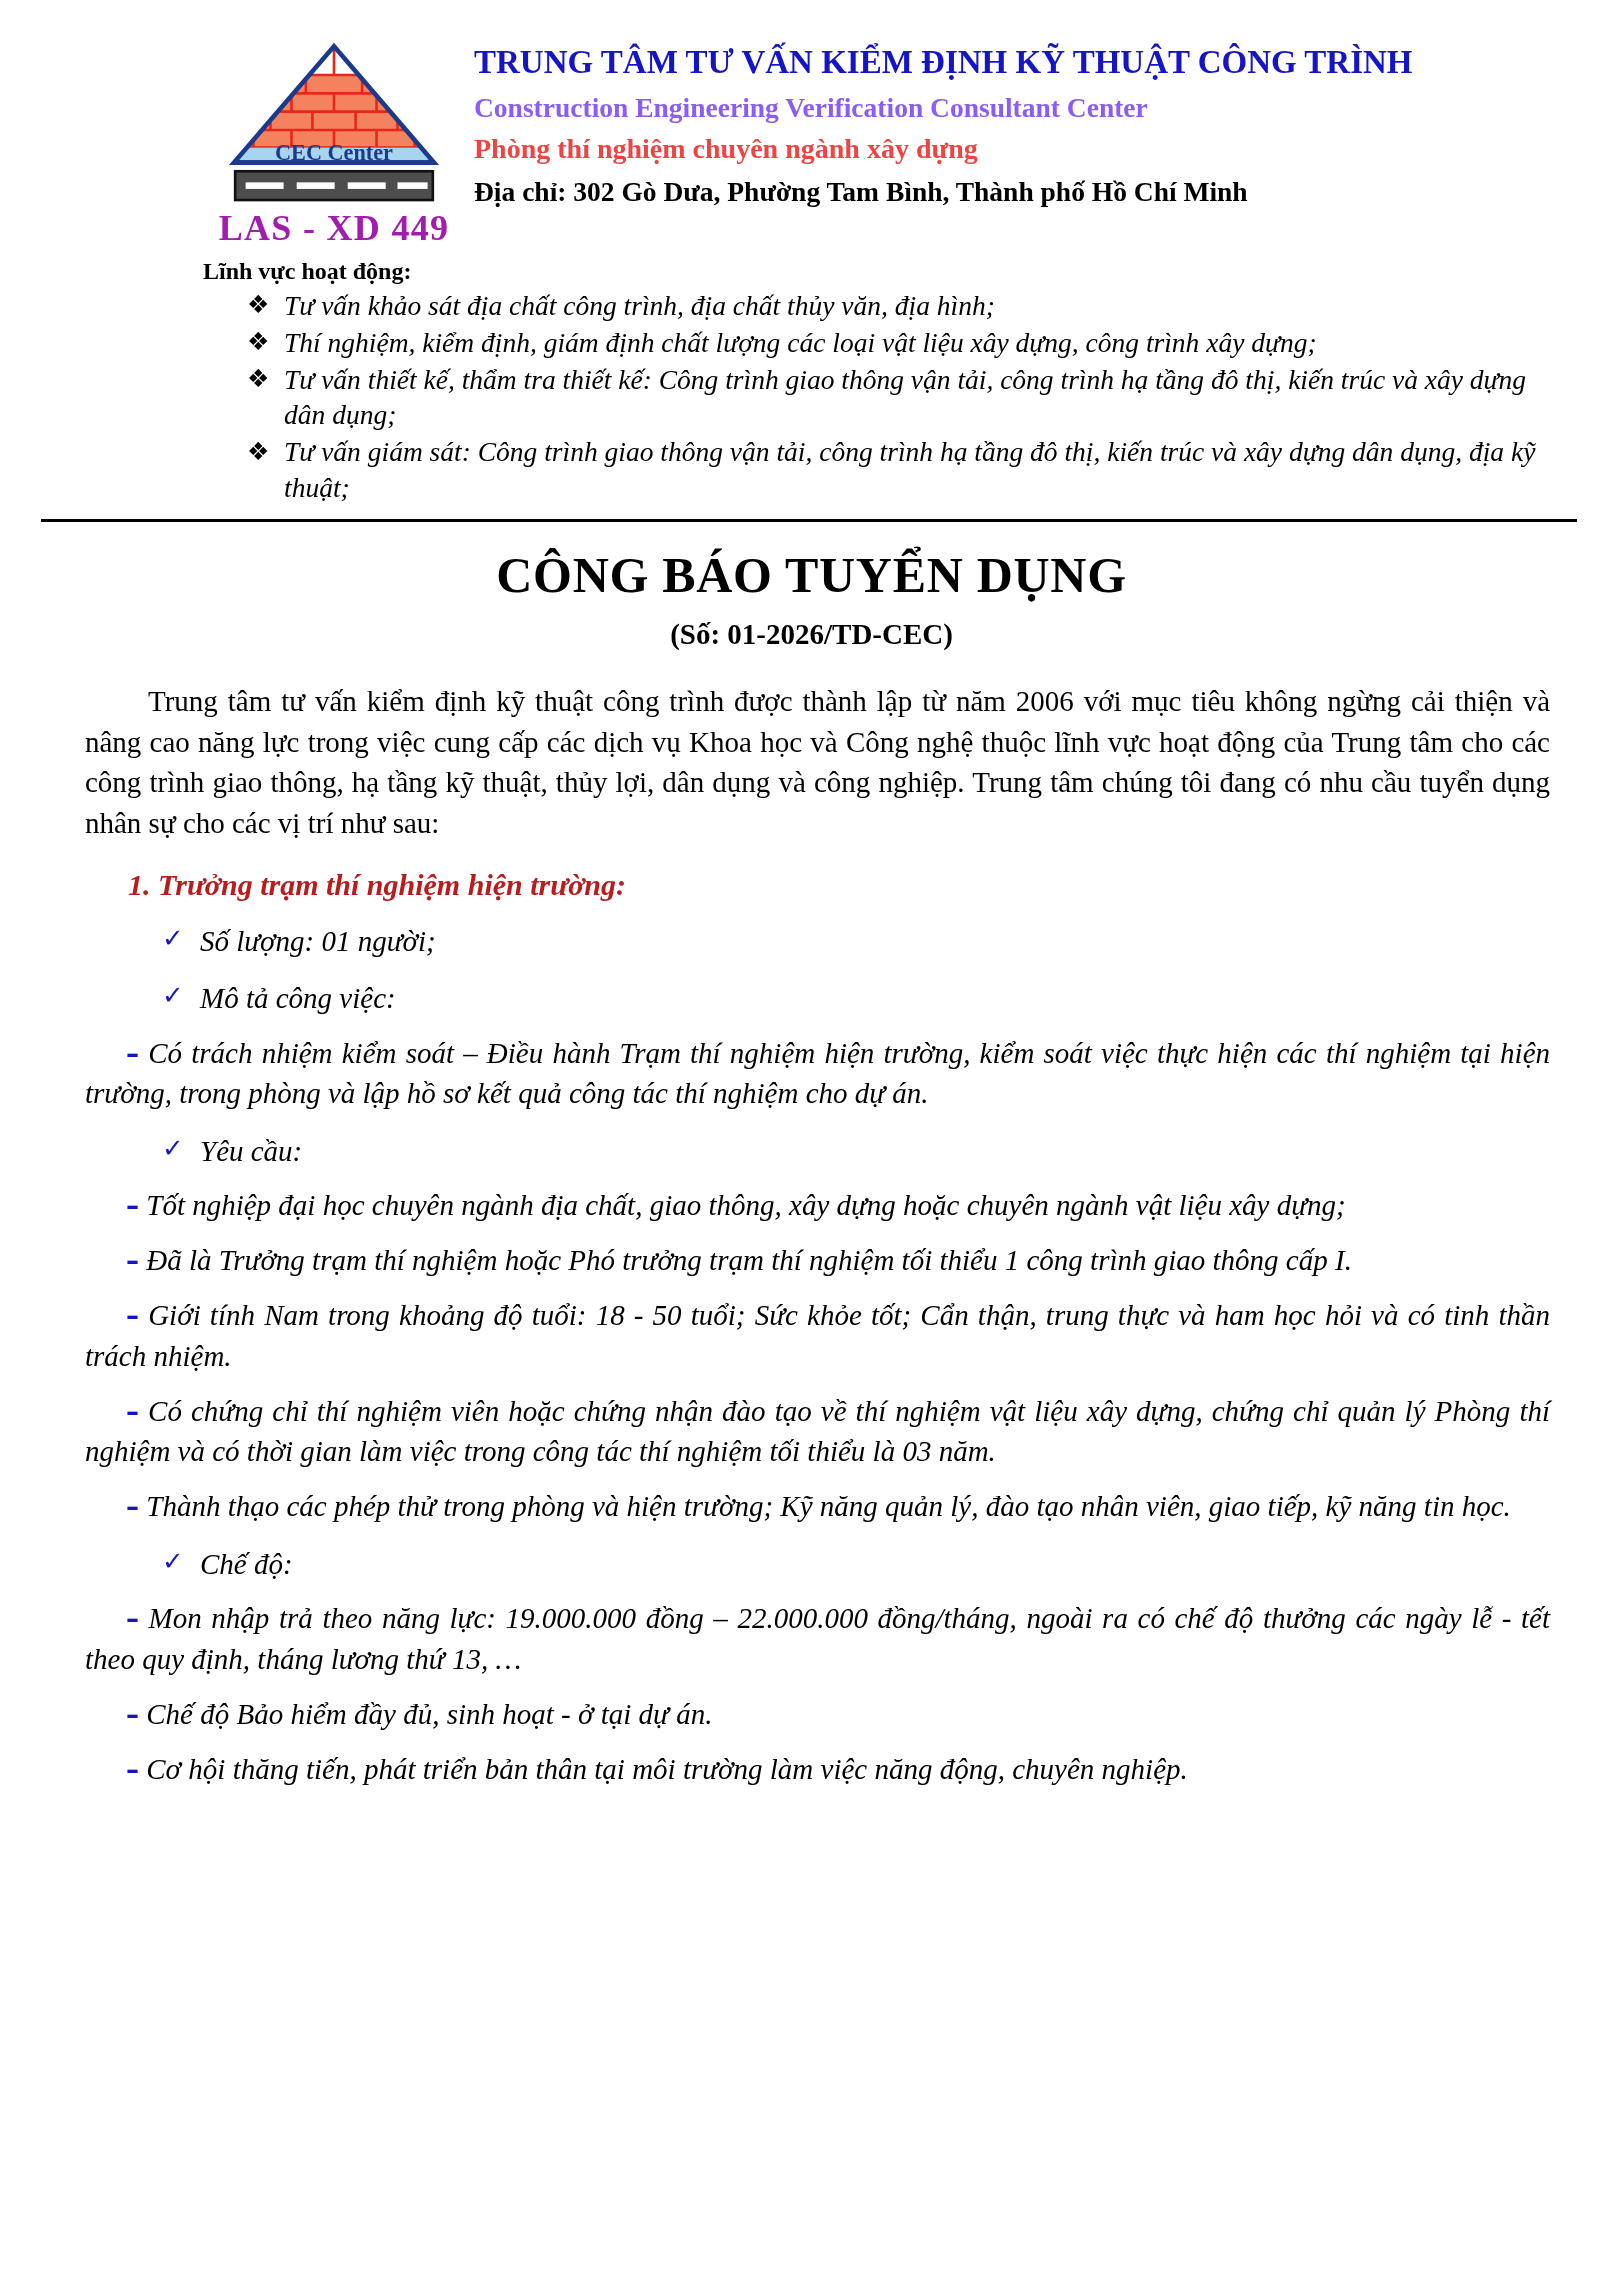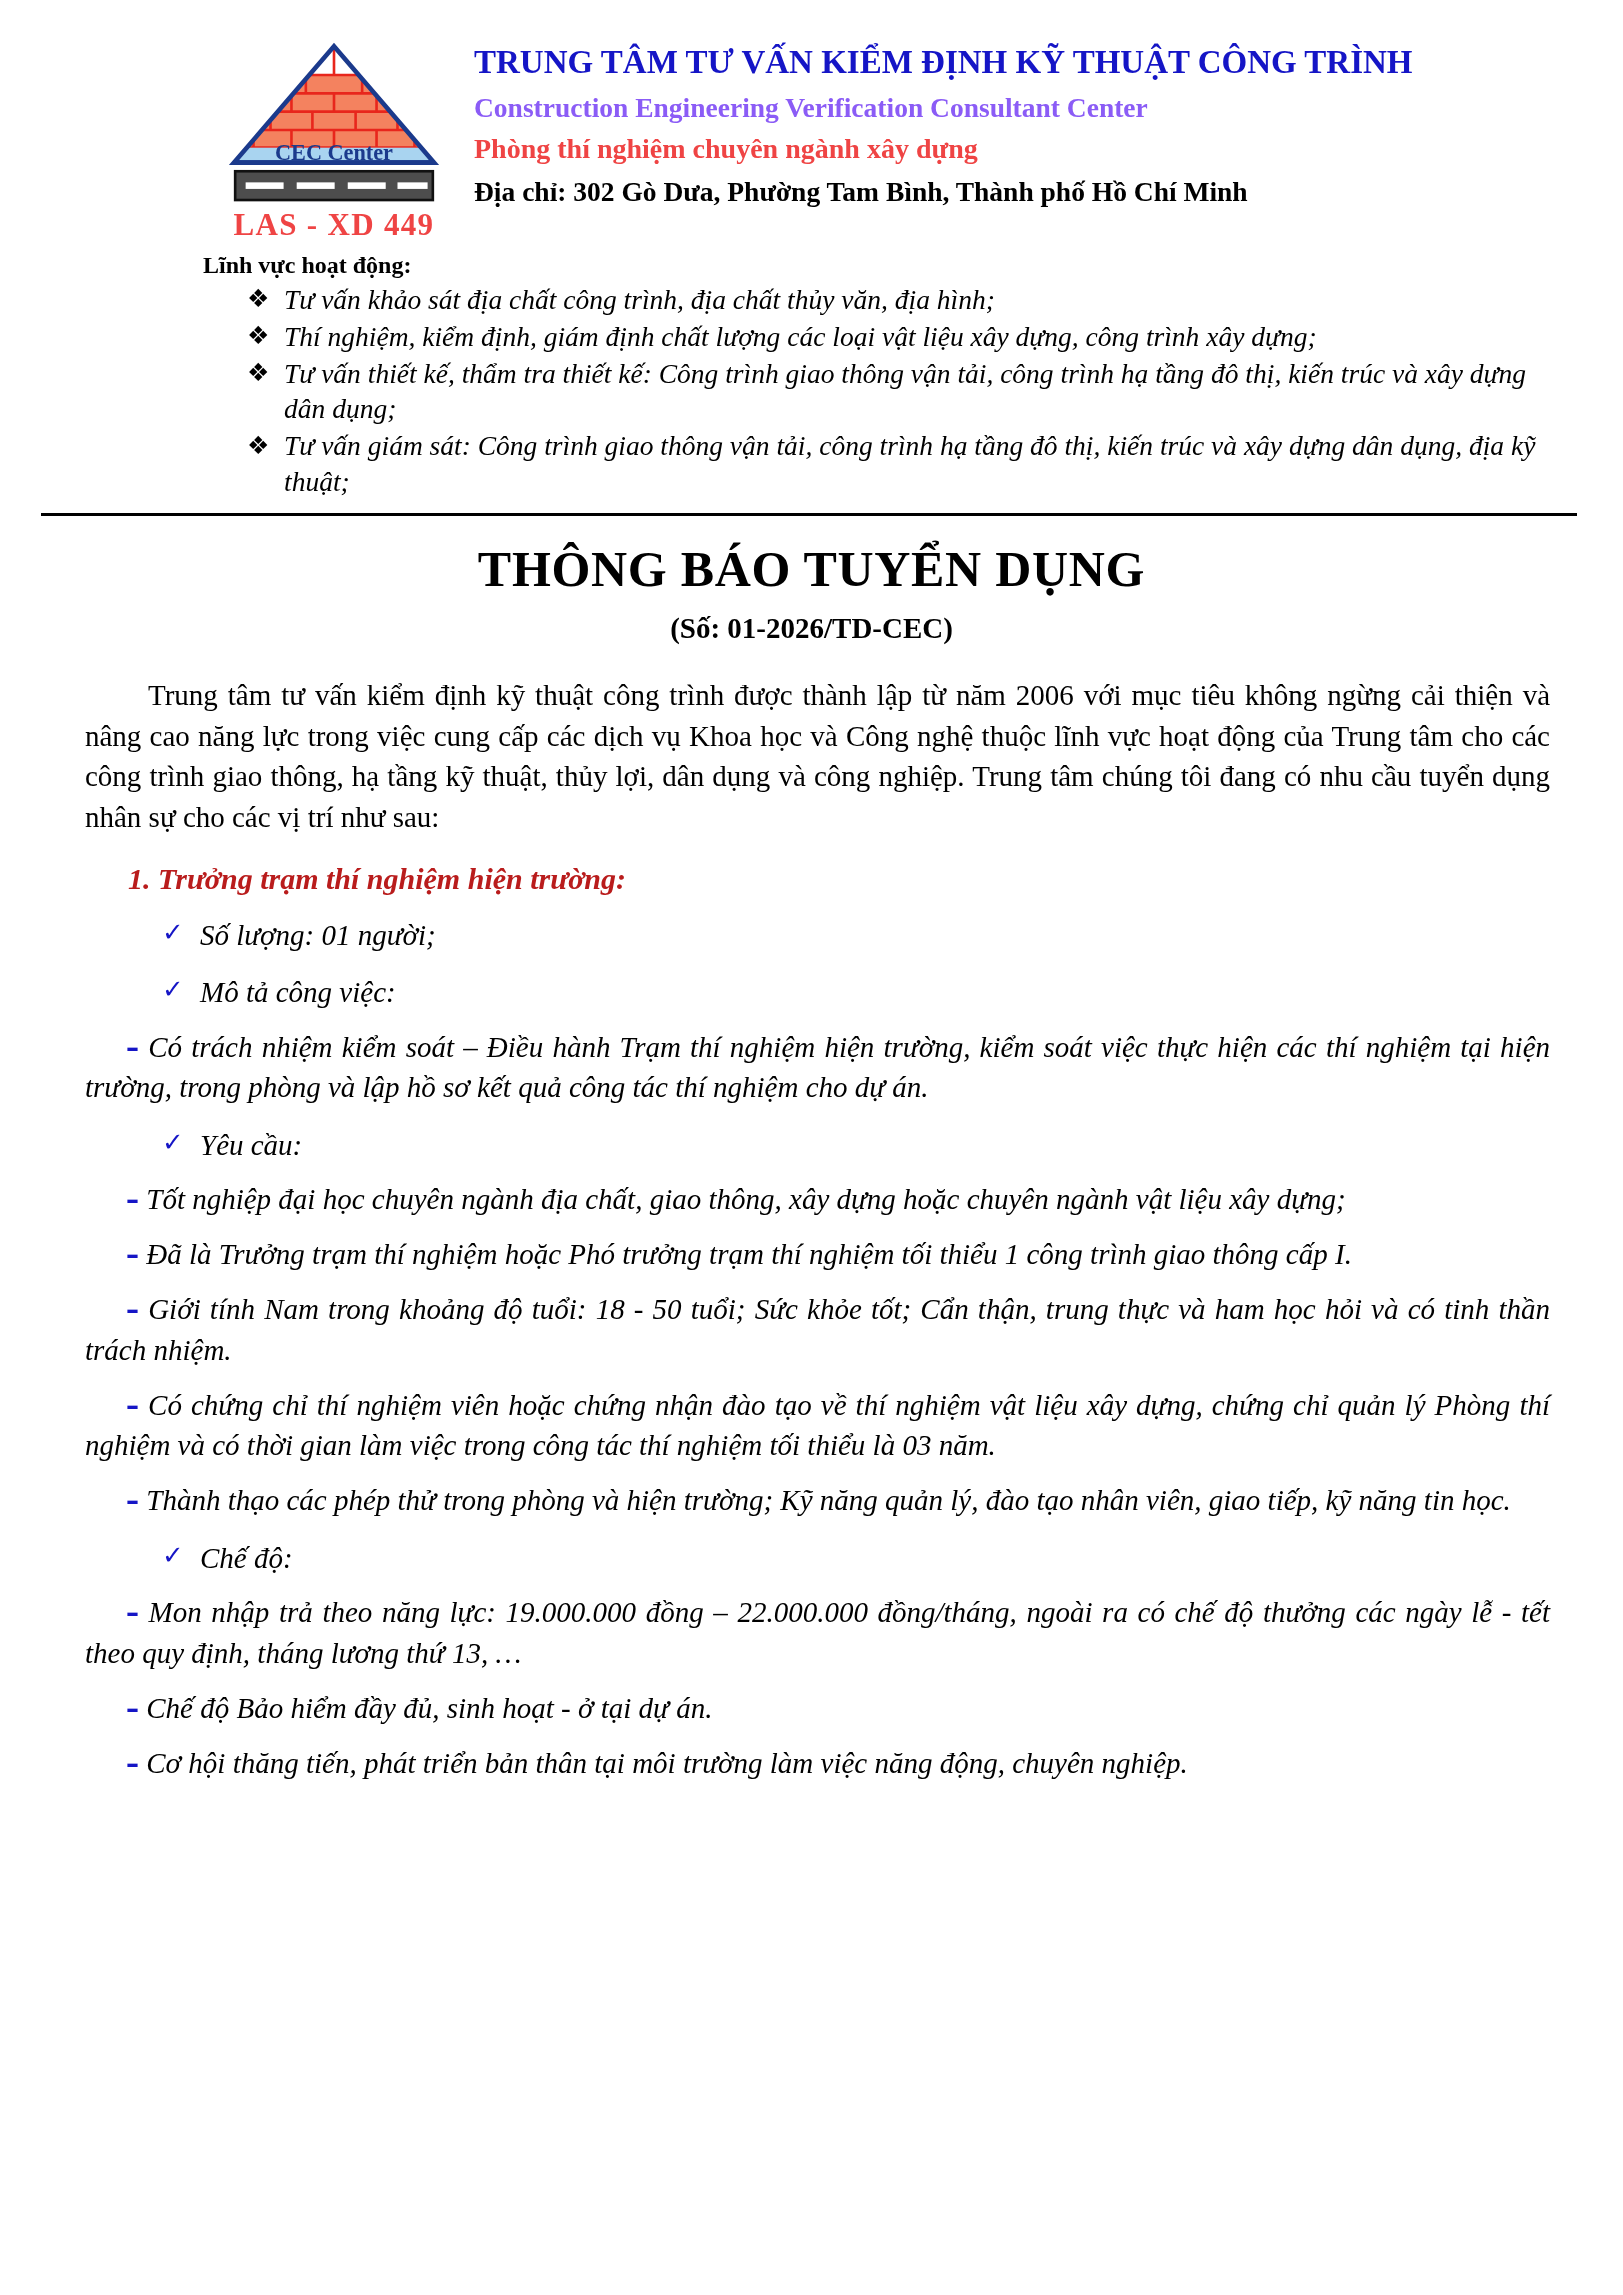--- a/index.html
+++ b/index.html
@@ -41,22 +41,22 @@
   }
   .logo-art {
     width: 216px;
     height: 169px;
     position: relative;
   }
   .logo-art svg { display: block; width: 216px; height: 169px; }
   .logo-las {
     font-family: "Liberation Serif", serif;
     font-weight: bold;
-    font-size: 31px;
-    color: #ef4444;
+    font-size: 36px;
+    color: #a21caf;
     letter-spacing: 1.3px;
     margin-top: 1.3px;
     white-space: nowrap;
   }
 
   .org-block {
     flex: 1 1 auto;
     padding-left: 22px;
     padding-top: 6.5px;
   }
@@ -279,21 +279,21 @@
     </li>
     <li>
       <span class="bullet">❖</span>
       <span>Tư vấn giám sát: Công trình giao thông vận tải, công trình hạ tầng đô thị, kiến trúc và xây dựng dân dụng, địa kỹ thuật;</span>
     </li>
   </ul>
 
   <hr class="divider">
 
   <div class="title-wrap">
-    <h1 class="doc-title">THÔNG BÁO TUYỂN DỤNG</h1>
+    <h1 class="doc-title">CÔNG BÁO TUYỂN DỤNG</h1>
     <div class="doc-subtitle">(Số: 01-2026/TD-CEC)</div>
   </div>
 
   <div class="body-wrap">
 
     <p class="intro">Trung tâm tư vấn kiểm định kỹ thuật công trình được thành lập từ năm 2006 với mục tiêu không ngừng cải thiện và nâng cao năng lực trong việc cung cấp các dịch vụ Khoa học và Công nghệ thuộc lĩnh vực hoạt động của Trung tâm cho các công trình giao thông, hạ tầng kỹ thuật, thủy lợi, dân dụng và công nghiệp. Trung tâm chúng tôi đang có nhu cầu tuyển dụng nhân sự cho các vị trí như sau:</p>
 
     <h2 class="position">1. Trưởng trạm thí nghiệm hiện trường:</h2>
 
     <div class="check-item">

